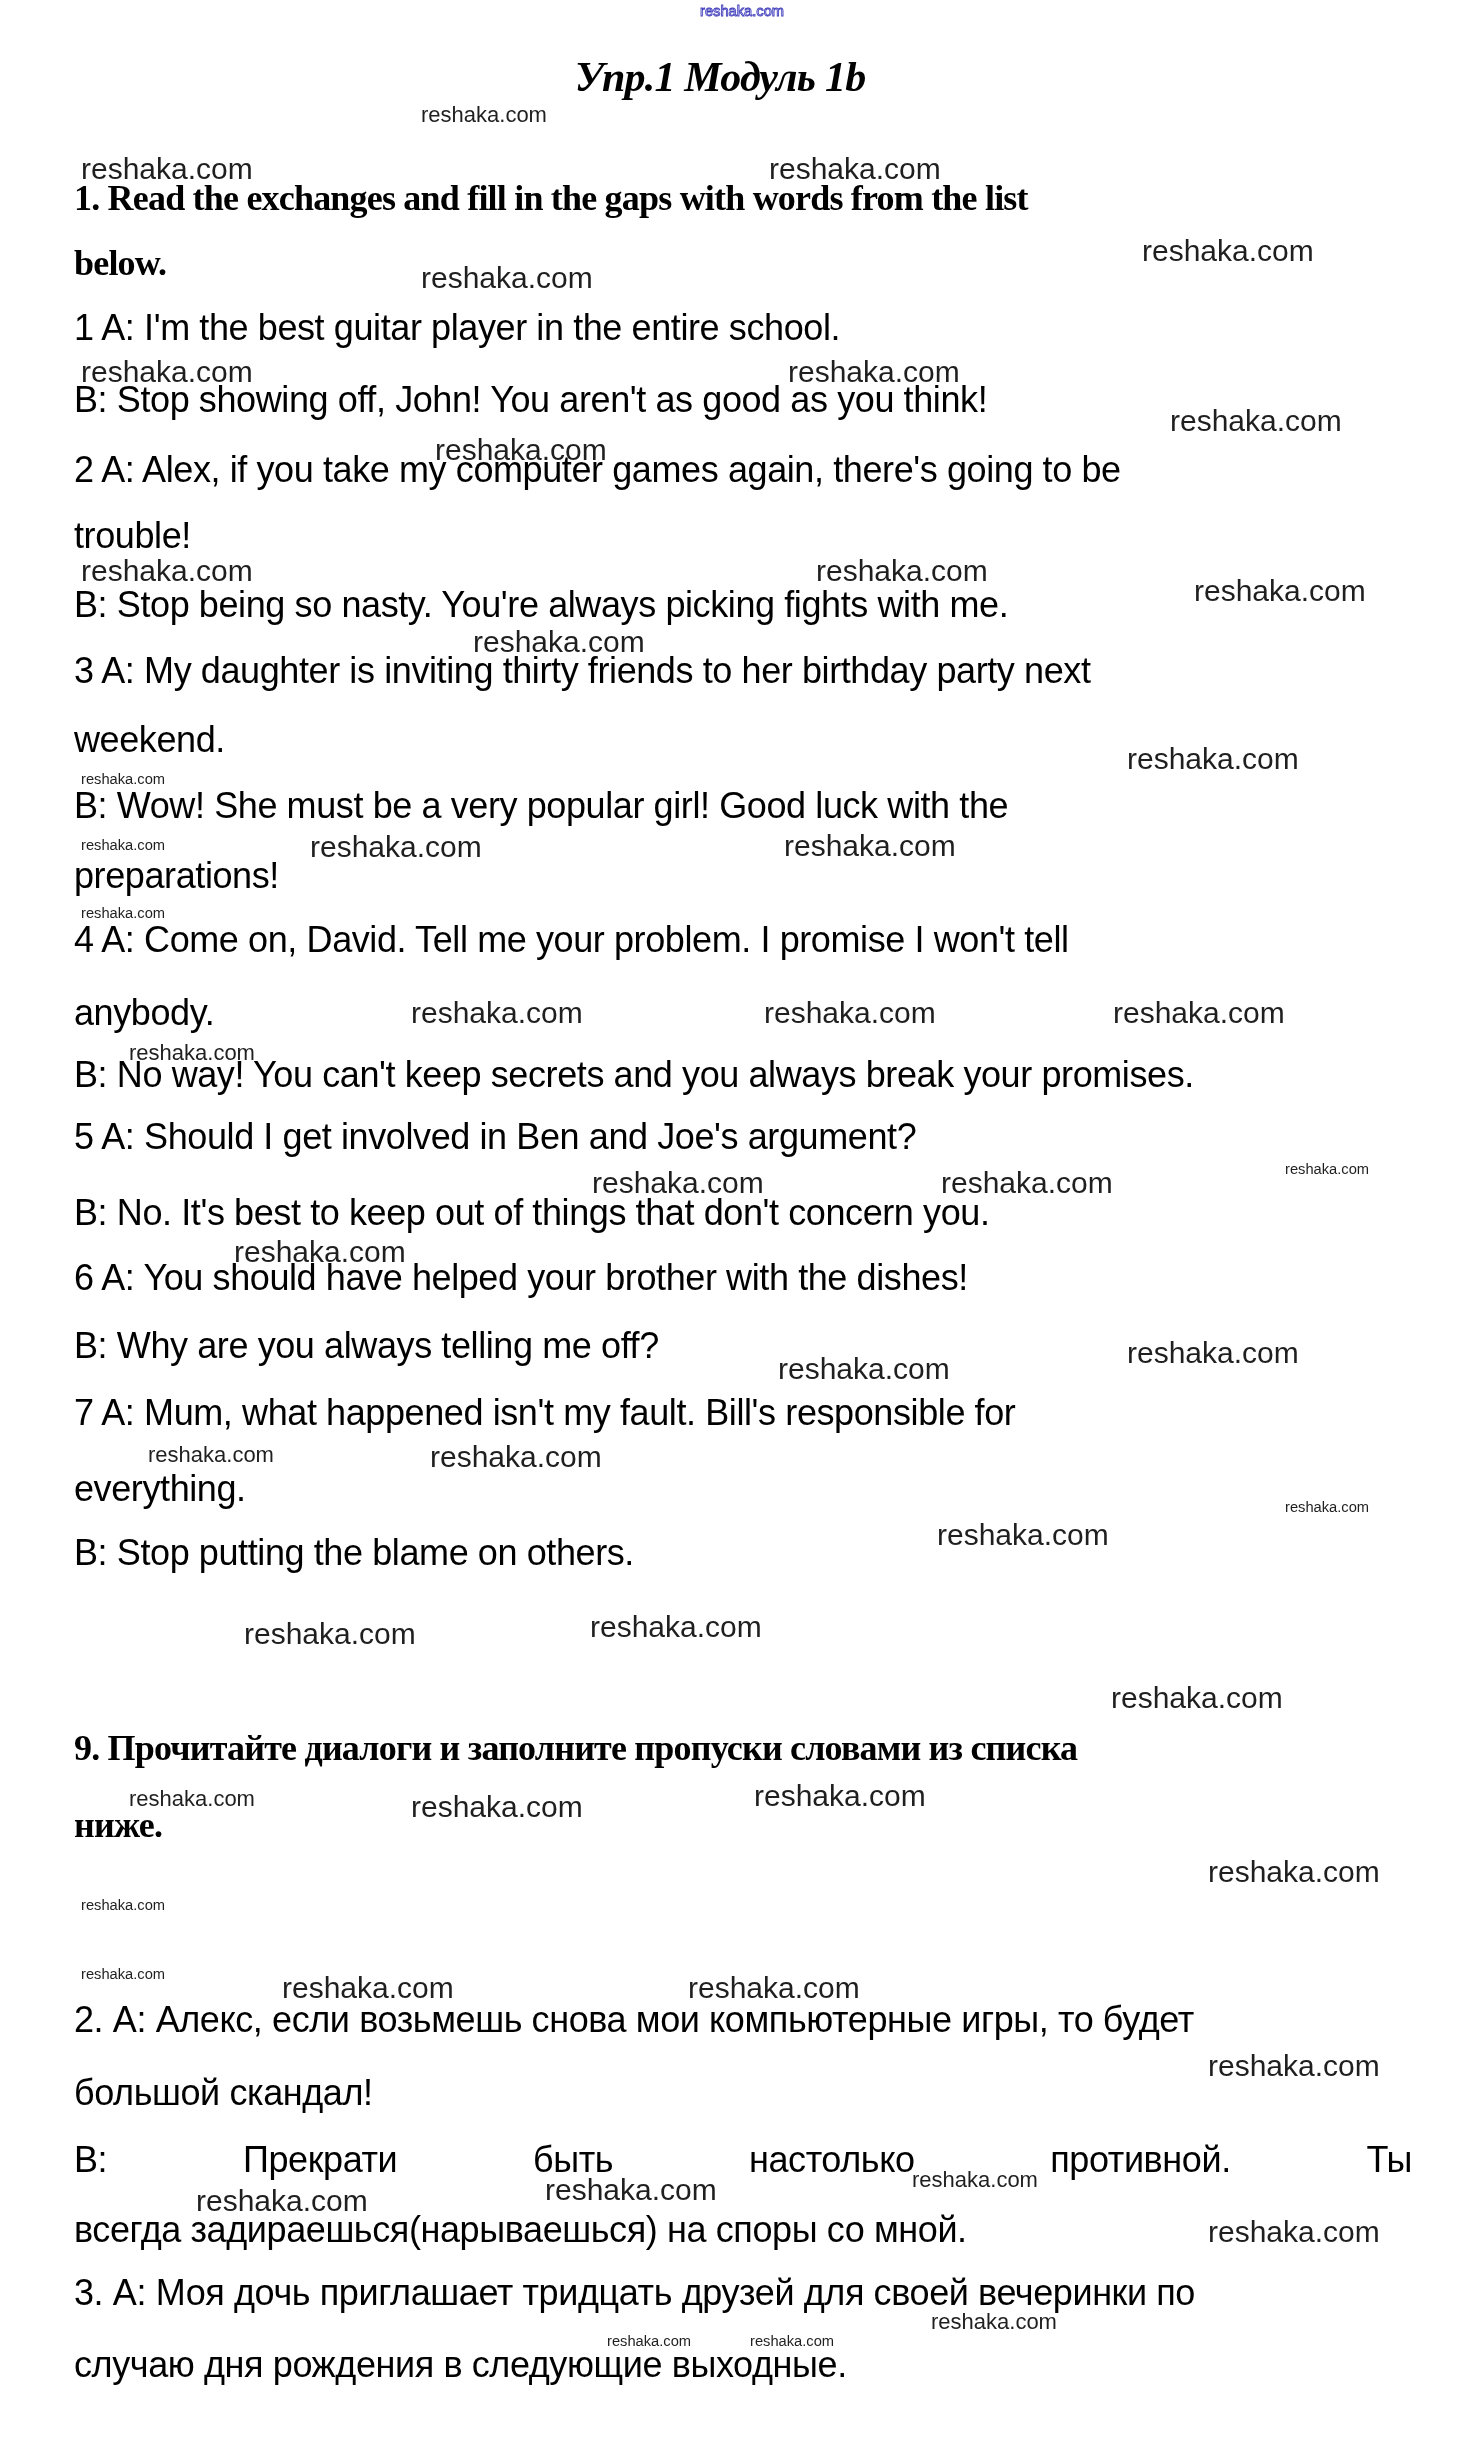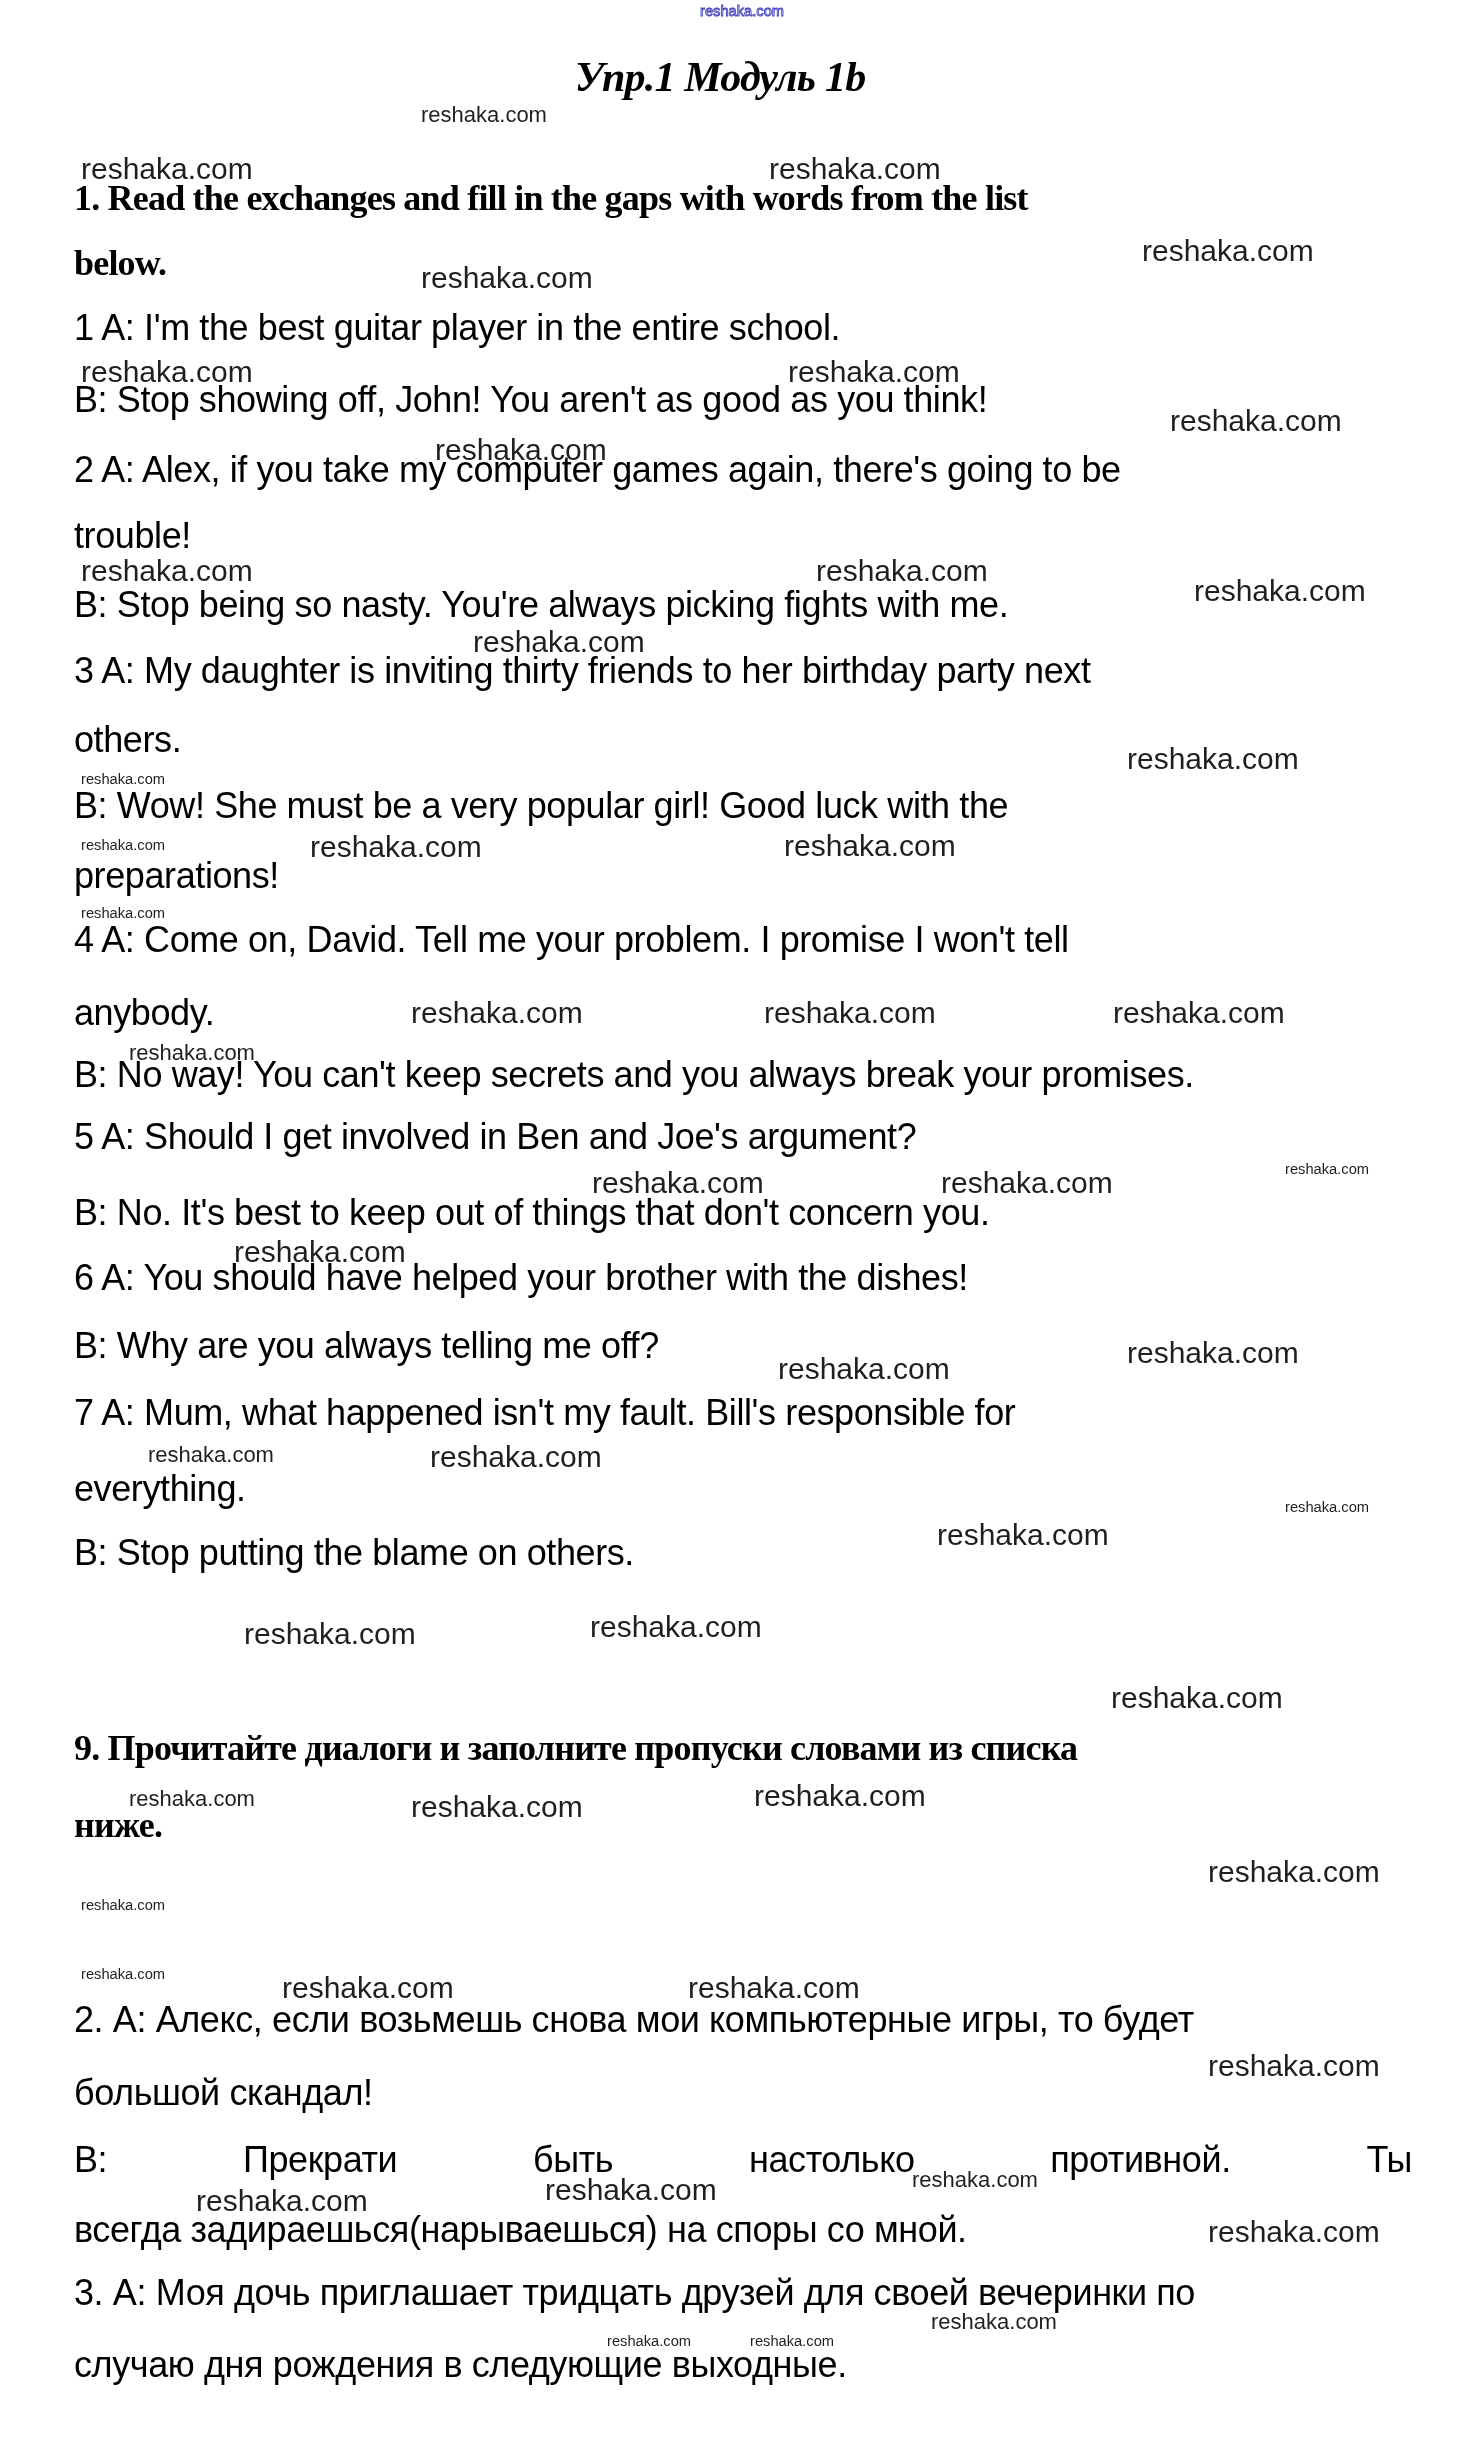--- a/index.html
+++ b/index.html
@@ -89,21 +89,21 @@
   <div class="wm l" style="left:1170px;top:404px">reshaka.com</div>
   <div class="wm l" style="left:435px;top:433px">reshaka.com</div>
   <div class="ln" style="top:449px">2 A: Alex, if you take my computer games again, there's going to be</div>
   <div class="ln" style="top:515px">trouble!</div>
   <div class="wm l" style="left:81px;top:554px">reshaka.com</div>
   <div class="wm l" style="left:816px;top:554px">reshaka.com</div>
   <div class="wm l" style="left:1194px;top:574px">reshaka.com</div>
   <div class="ln" style="top:584px">B: Stop being so nasty. You're always picking fights with me.</div>
   <div class="wm l" style="left:473px;top:625px">reshaka.com</div>
   <div class="ln" style="top:650px">3 A: My daughter is inviting thirty friends to her birthday party next</div>
-  <div class="ln" style="top:719px">others.</div>
+  <div class="ln" style="top:719px">weekend.</div>
   <div class="wm l" style="left:1127px;top:742px">reshaka.com</div>
   <div class="wm s" style="left:81px;top:771px">reshaka.com</div>
   <div class="ln" style="top:785px">B: Wow! She must be a very popular girl! Good luck with the</div>
   <div class="wm s" style="left:81px;top:837px">reshaka.com</div>
   <div class="wm l" style="left:310px;top:830px">reshaka.com</div>
   <div class="wm l" style="left:784px;top:829px">reshaka.com</div>
   <div class="ln" style="top:855px">preparations!</div>
   <div class="wm s" style="left:81px;top:905px">reshaka.com</div>
   <div class="ln" style="top:919px">4 A: Come on, David. Tell me your problem. I promise I won't tell</div>
   <div class="ln" style="top:992px">anybody.</div>

